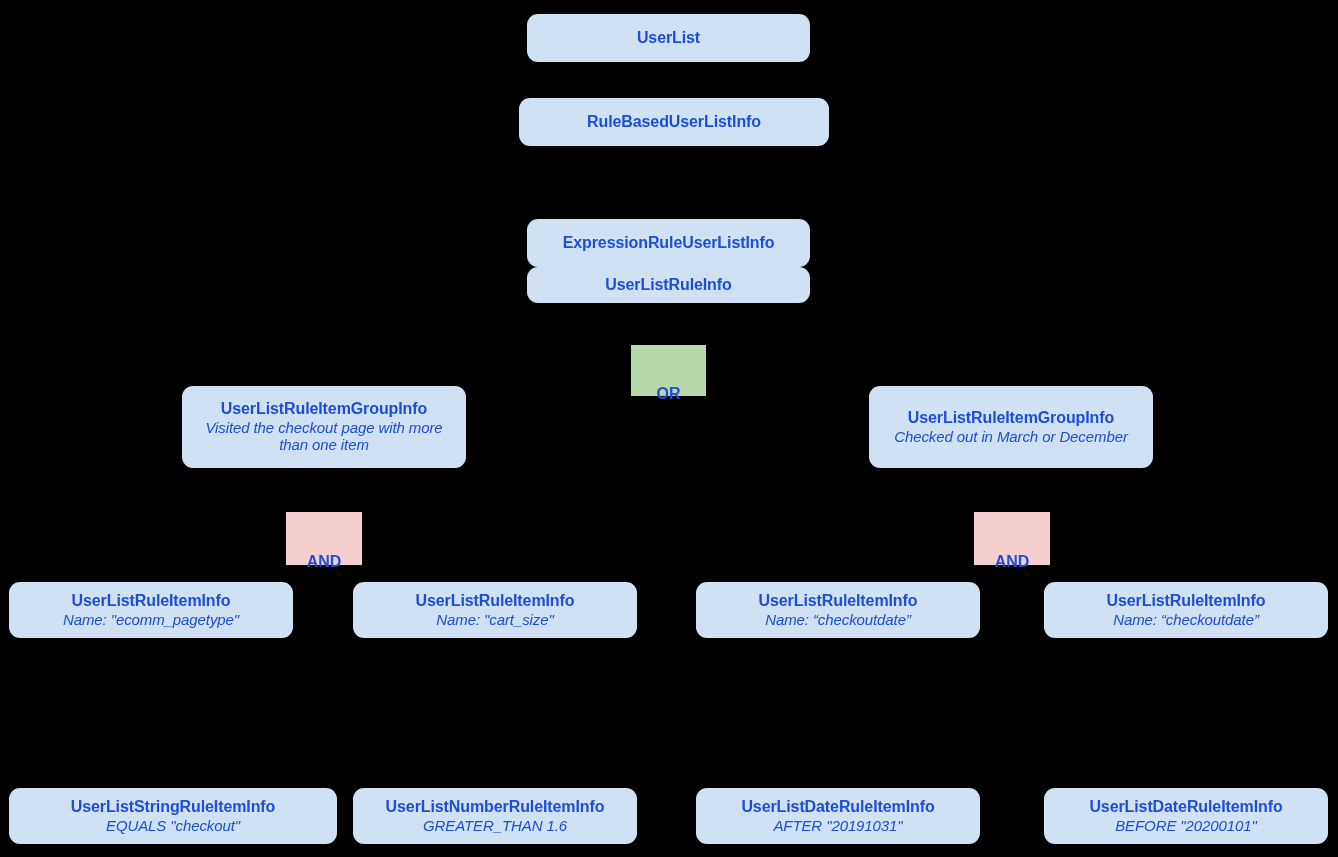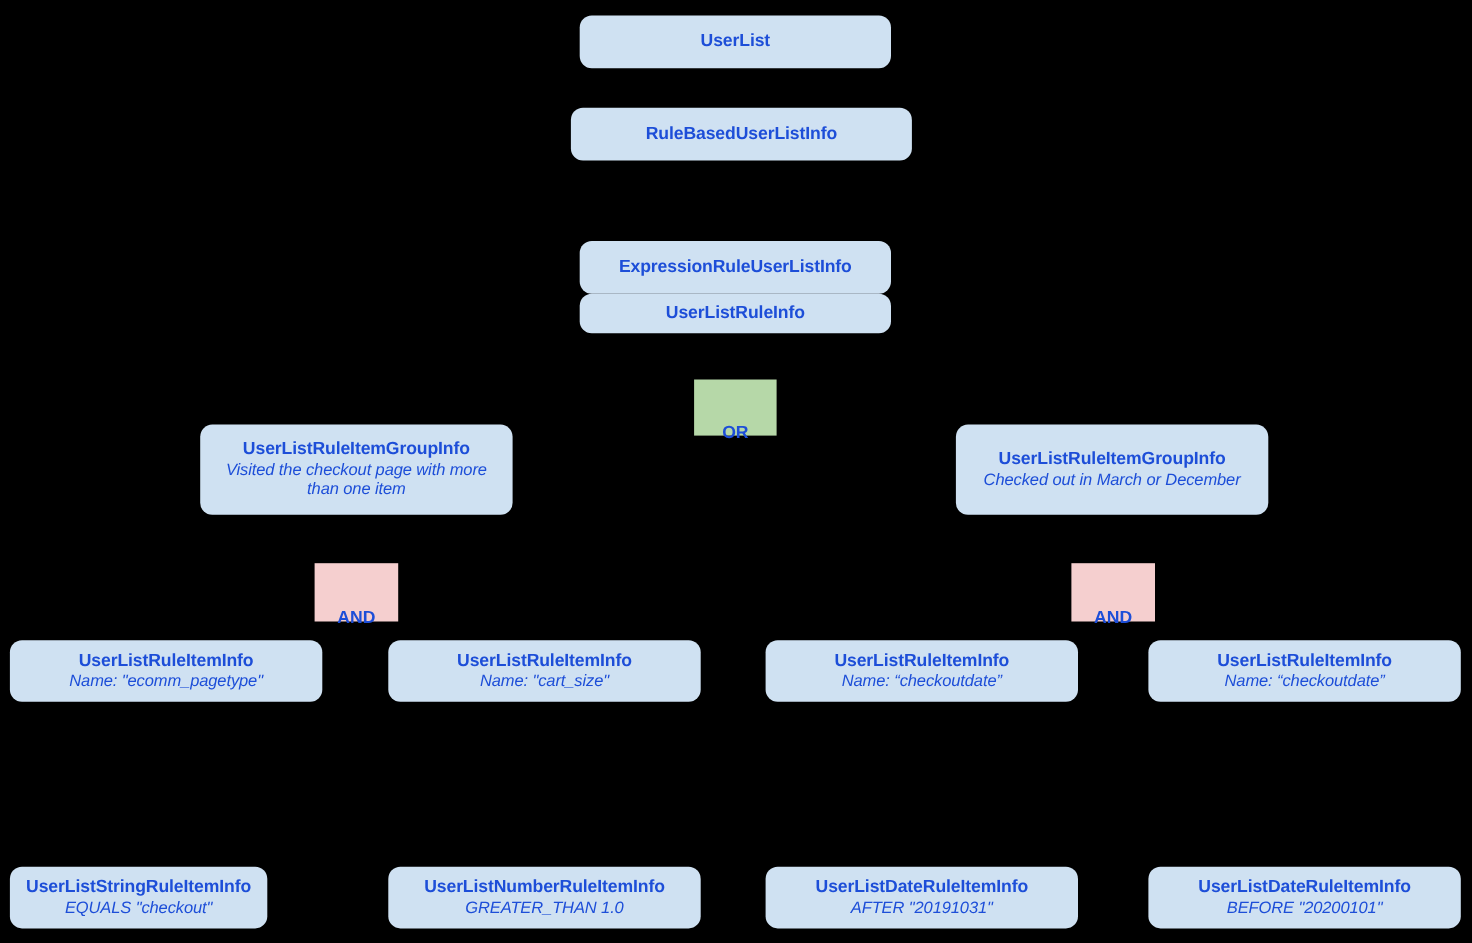--- a/index.html
+++ b/index.html
@@ -155,28 +155,28 @@
   <div class="node blue" style="left:696px; top:582px; width:284px; height:56px;">
     <div class="node-title">UserListRuleItemInfo</div>
     <div class="node-sub nowrap">Name: “checkoutdate”</div>
   </div>
 
   <div class="node blue" style="left:1044px; top:582px; width:284px; height:56px;">
     <div class="node-title">UserListRuleItemInfo</div>
     <div class="node-sub nowrap">Name: “checkoutdate”</div>
   </div>
 
-  <div class="node blue" style="left:9px; top:788px; width:234px; height:56px;">
+  <div class="node blue" style="left:9px; top:788px; width:328px; height:56px;">
     <div class="node-title">UserListStringRuleItemInfo</div>
     <div class="node-sub nowrap">EQUALS "checkout"</div>
   </div>
 
   <div class="node blue" style="left:353px; top:788px; width:284px; height:56px;">
     <div class="node-title">UserListNumberRuleItemInfo</div>
-    <div class="node-sub nowrap">GREATER_THAN 1.0</div>
+    <div class="node-sub nowrap">GREATER_THAN 1.6</div>
   </div>
 
   <div class="node blue" style="left:696px; top:788px; width:284px; height:56px;">
     <div class="node-title">UserListDateRuleItemInfo</div>
     <div class="node-sub nowrap">AFTER "20191031"</div>
   </div>
 
   <div class="node blue" style="left:1044px; top:788px; width:284px; height:56px;">
     <div class="node-title">UserListDateRuleItemInfo</div>
     <div class="node-sub nowrap">BEFORE "20200101"</div>

